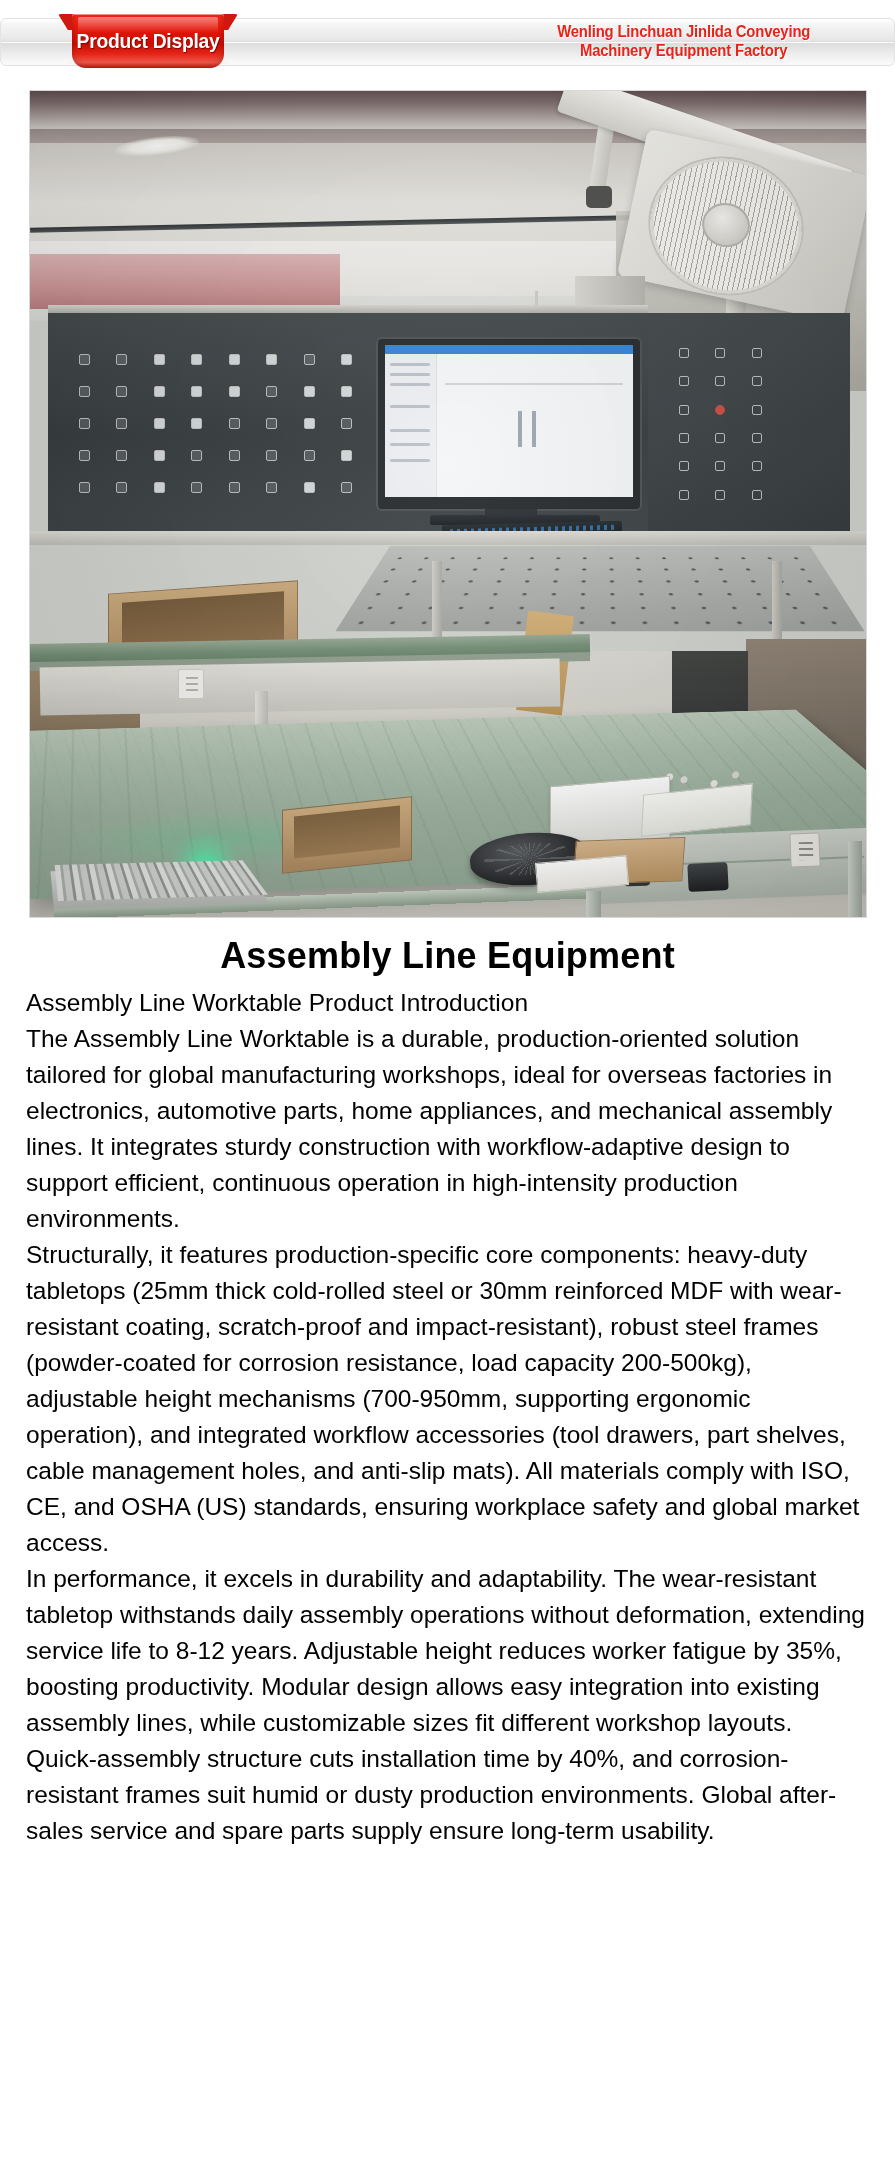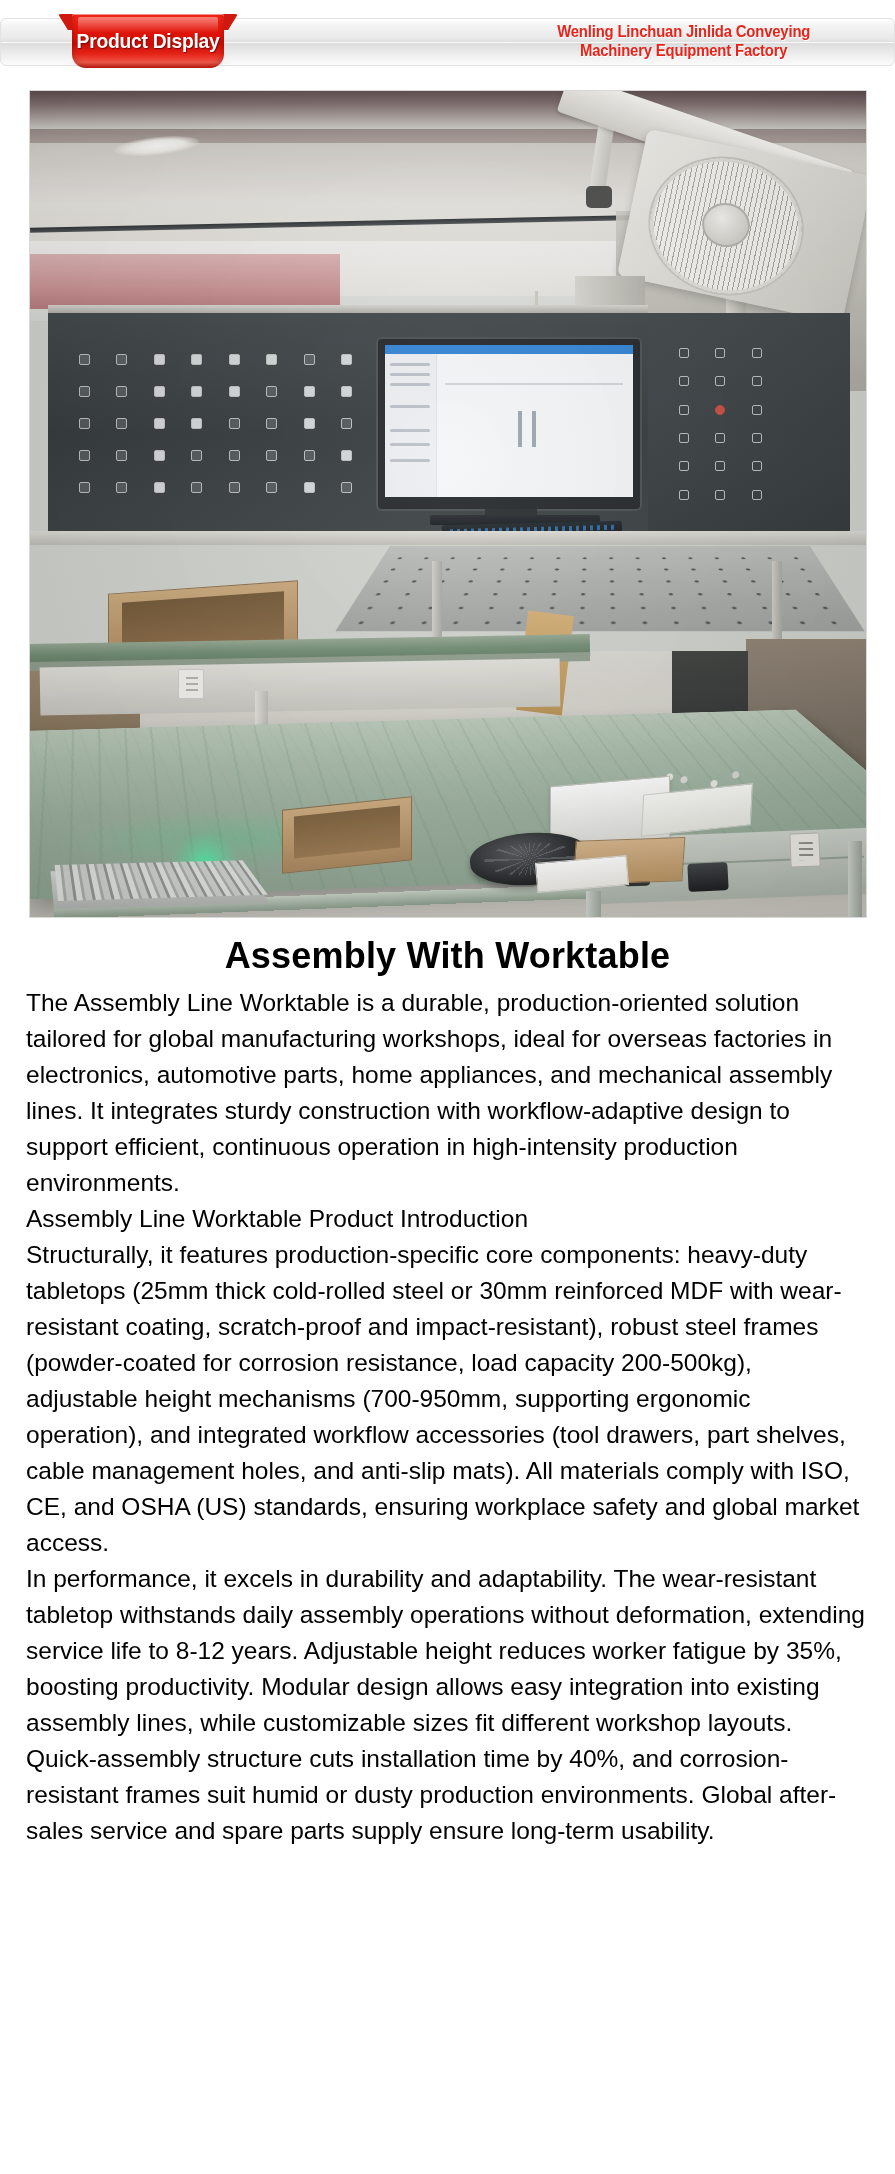--- a/index.html
+++ b/index.html
@@ -739,22 +739,22 @@
     <div class="ph white-box"></div>
     <div class="ph white-flap"></div>
     <div class="ph black-part"></div>
     <div class="ph card-flap"></div>
     <div class="ph white-sheet"></div>
     <div class="ph black-small"></div>
 
     <div class="ph photo-vignette"></div>
   </div>
 
-  <div class="product-title">Assembly With Worktable</div>
+  <div class="product-title">Assembly Line Equipment</div>
 
   <div class="body-copy">
+    <p>Assembly Line Worktable Product Introduction</p>
     <p>The Assembly Line Worktable is a durable, production-oriented solution tailored for global manufacturing workshops,  ideal for overseas factories in electronics, automotive parts, home appliances,  and mechanical assembly lines. It integrates sturdy construction with workflow-adaptive design to support efficient,  continuous operation in high-intensity production environments.</p>
-    <p>Assembly Line Worktable Product Introduction</p>
     <p>Structurally, it features production-specific core components:  heavy-duty tabletops (25mm thick cold-rolled steel or 30mm reinforced MDF with wear-resistant coating,  scratch-proof and impact-resistant), robust steel frames (powder-coated for corrosion resistance,  load capacity 200-500kg), adjustable height mechanisms (700-950mm, supporting ergonomic operation),  and integrated workflow accessories (tool drawers, part shelves, cable management holes,  and anti-slip mats). All materials comply with ISO, CE, and OSHA (US) standards,  ensuring workplace safety and global market access.</p>
     <p>In performance,  it excels in durability and adaptability. The wear-resistant tabletop withstands daily assembly operations without  deformation, extending service life to 8-12 years. Adjustable height reduces worker fatigue by 35%,  boosting productivity. Modular design allows easy integration into existing assembly lines,  while customizable sizes fit different workshop layouts. Quick-assembly structure cuts installation time by 40%,  and corrosion-resistant frames suit humid or dusty production environments. Global after-sales service and spare parts supply ensure long-term usability.</p>
   </div>
 
 </div>
 
 </body></html>

